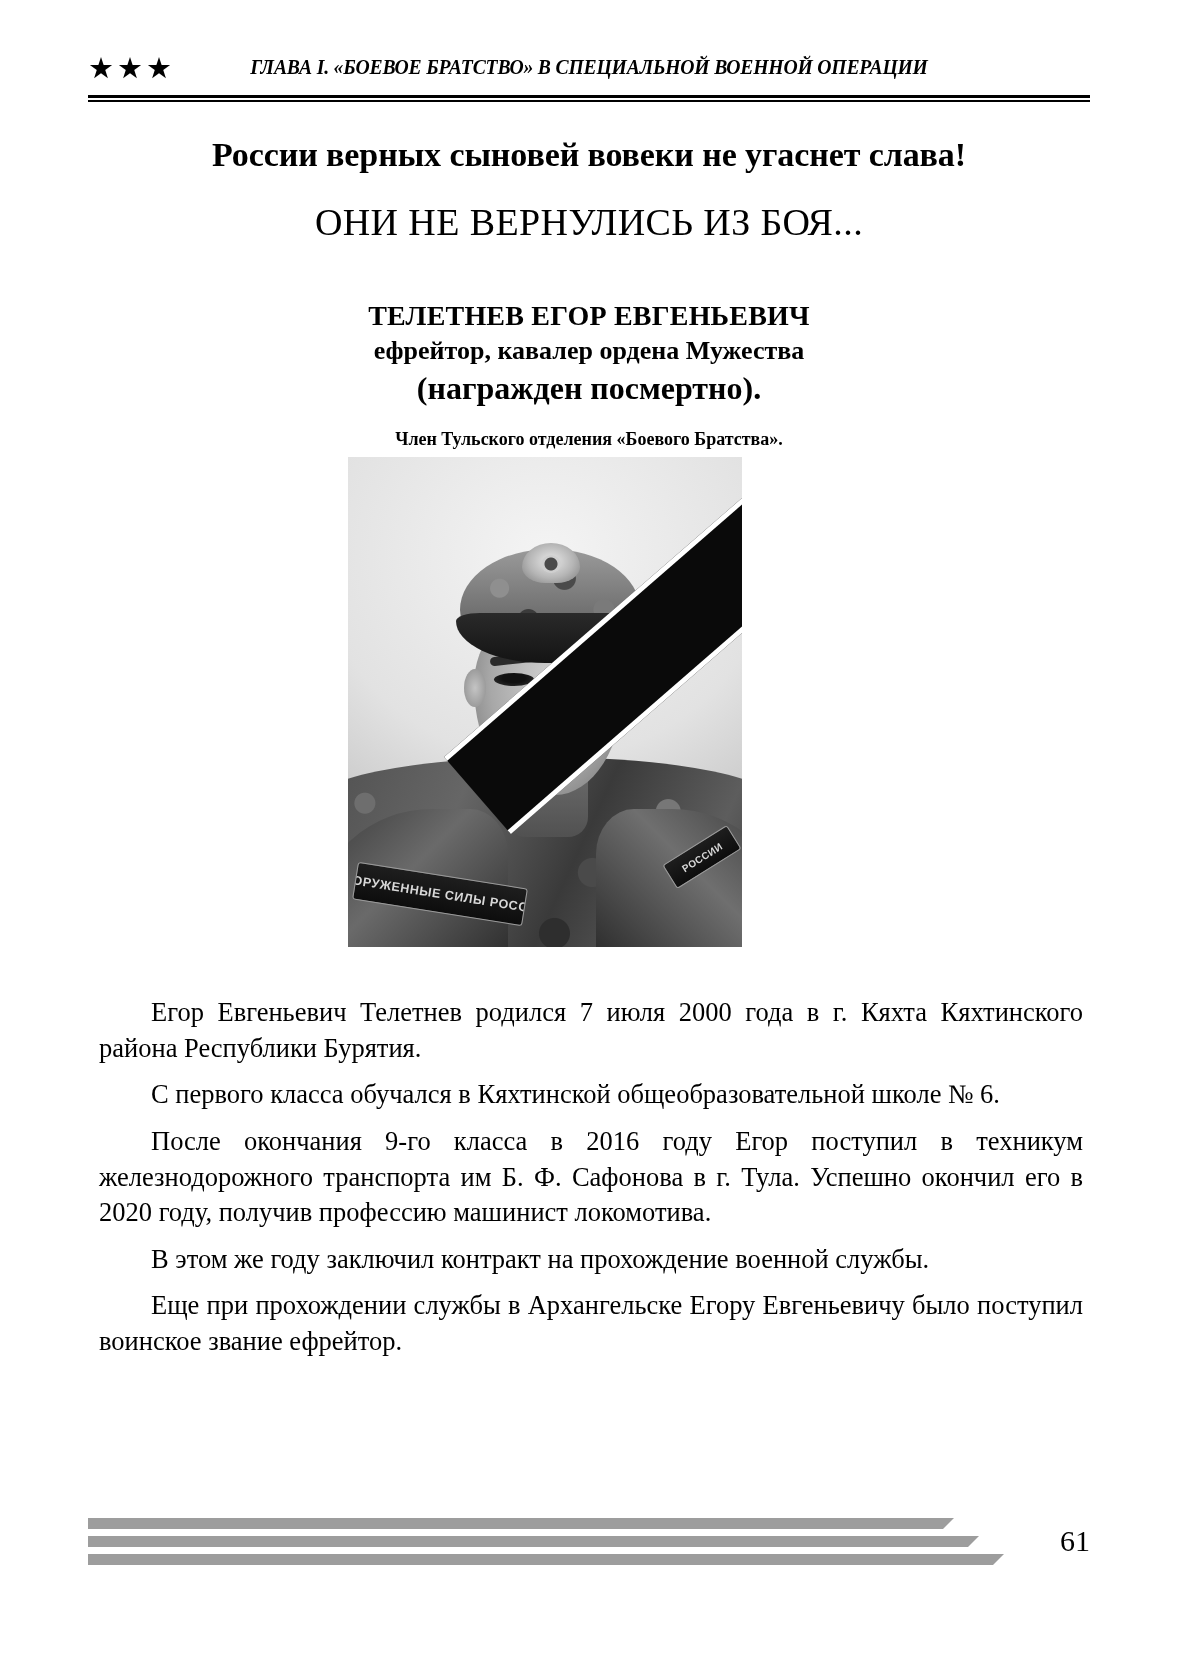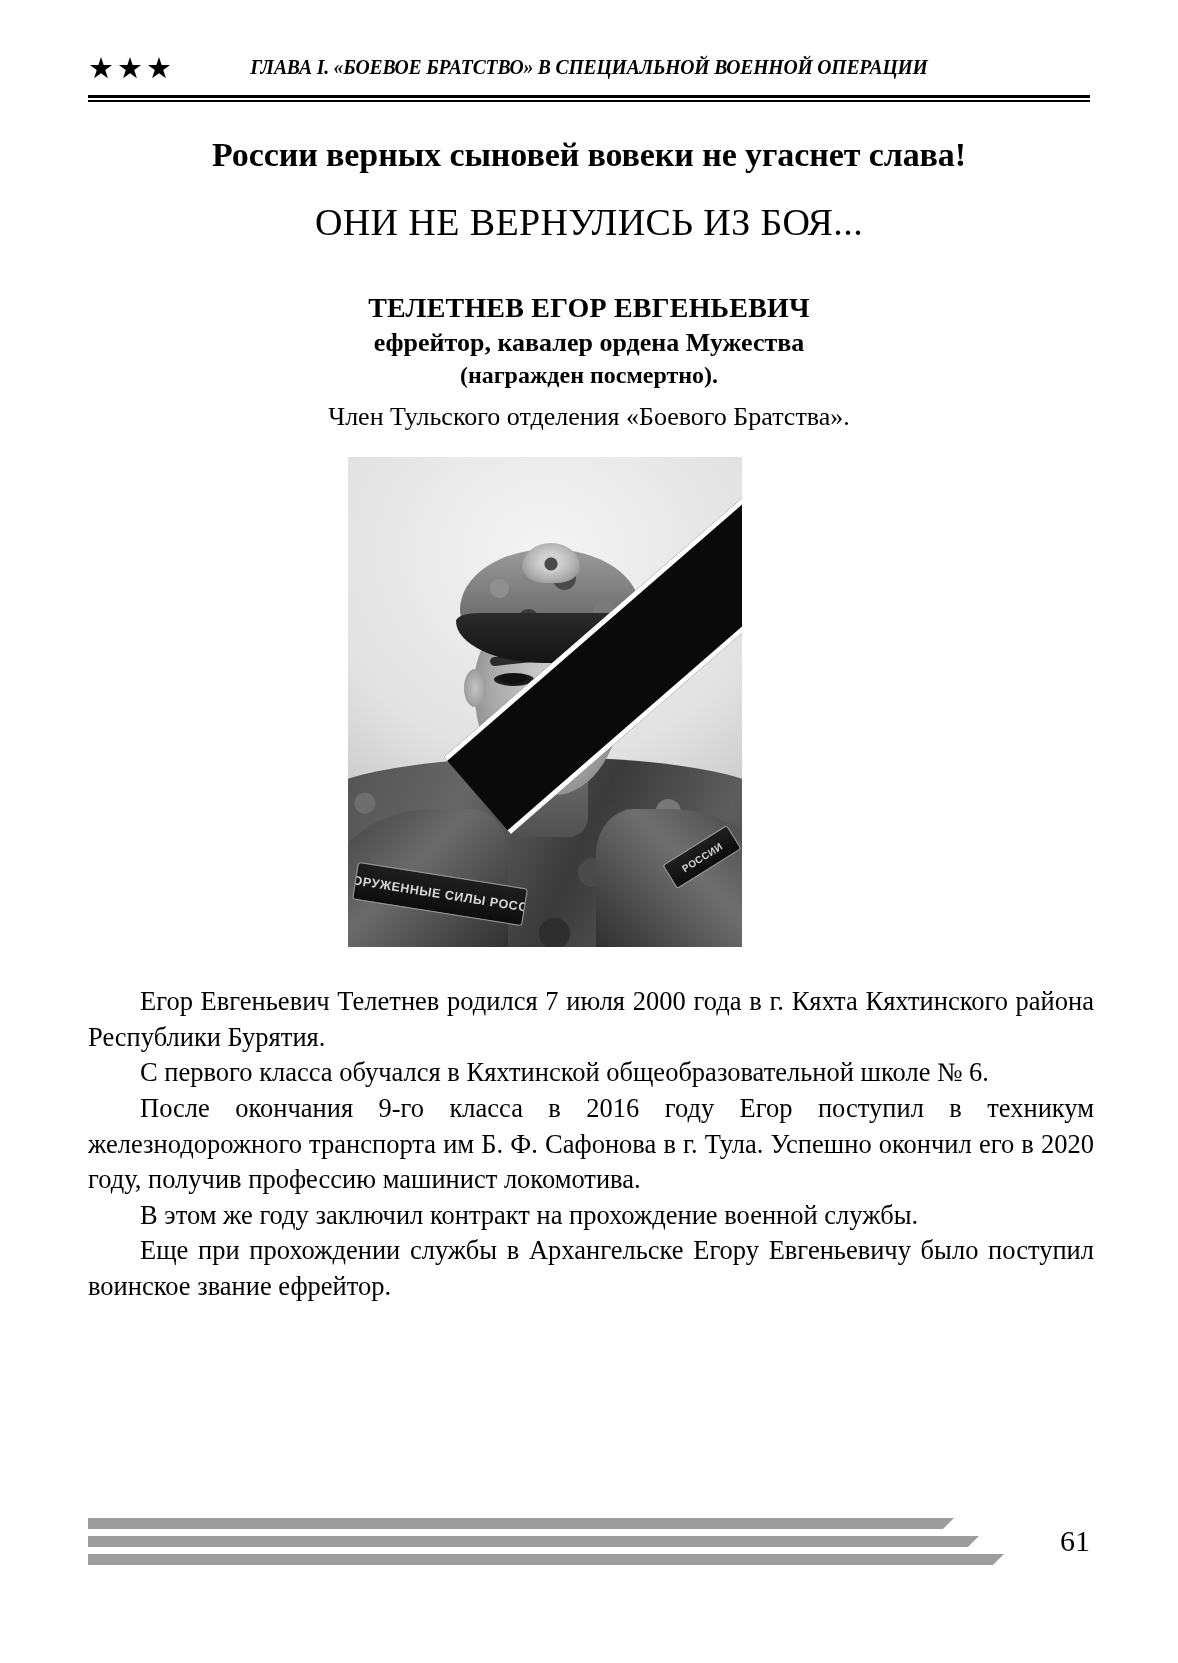--- a/index.html
+++ b/index.html
@@ -98,37 +98,38 @@
     left: 88px;
     top: 290px;
     width: 1002px;
     text-align: center;
   }
   .person-name {
     font-weight: 700;
     font-size: 28px;
     letter-spacing: 0.2px;
     line-height: 1.28;
+    margin-top: 8px;
   }
   .person-rank {
     font-weight: 700;
     font-size: 26px;
     line-height: 1.3;
   }
   .person-award {
     font-weight: 700;
-    font-size: 24px;
+    font-size: 32px;
     line-height: 1.3;
     font-family: Liberation Serif, serif;
   }
   .person-member {
-    font-weight: 400;
-    font-size: 26px;
+    font-weight: 700;
+    font-size: 18px;
     line-height: 1.35;
-    margin-top: 8px;
+    margin-top: 18px;
   }
 
   
   .photo-wrap {
     position: absolute;
     left: 348px;
     top: 457px;
     width: 394px;
     height: 490px;
     overflow: hidden;
@@ -358,21 +359,21 @@
   .body-text {
     position: absolute;
     left: 88px;
     top: 984px;
     width: 1006px;
     font-size: 26.5px;
     line-height: 1.345;
     text-align: justify;
   }
   .body-text p {
-    margin: 0;
+    margin: 11px;
     text-indent: 52px;
   }
 
   
   .footer {
     position: absolute;
     left: 88px;
     top: 1512px;
     width: 1002px;
     height: 70px;

